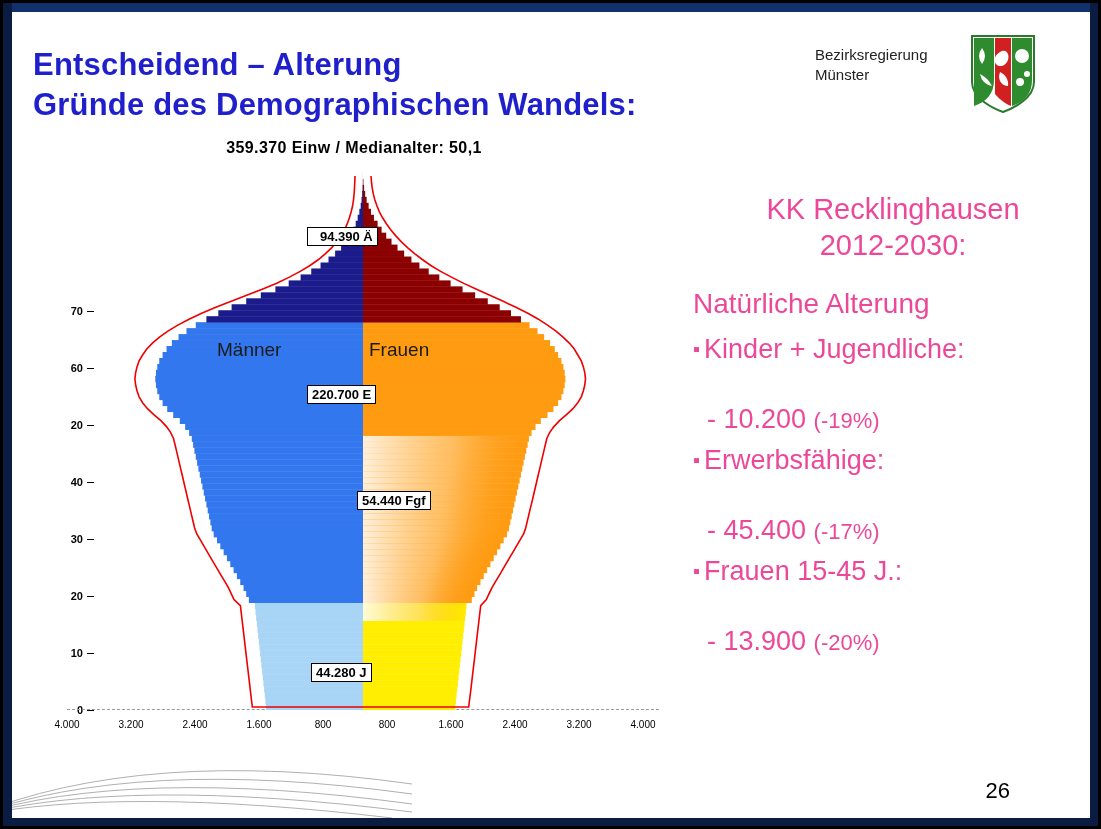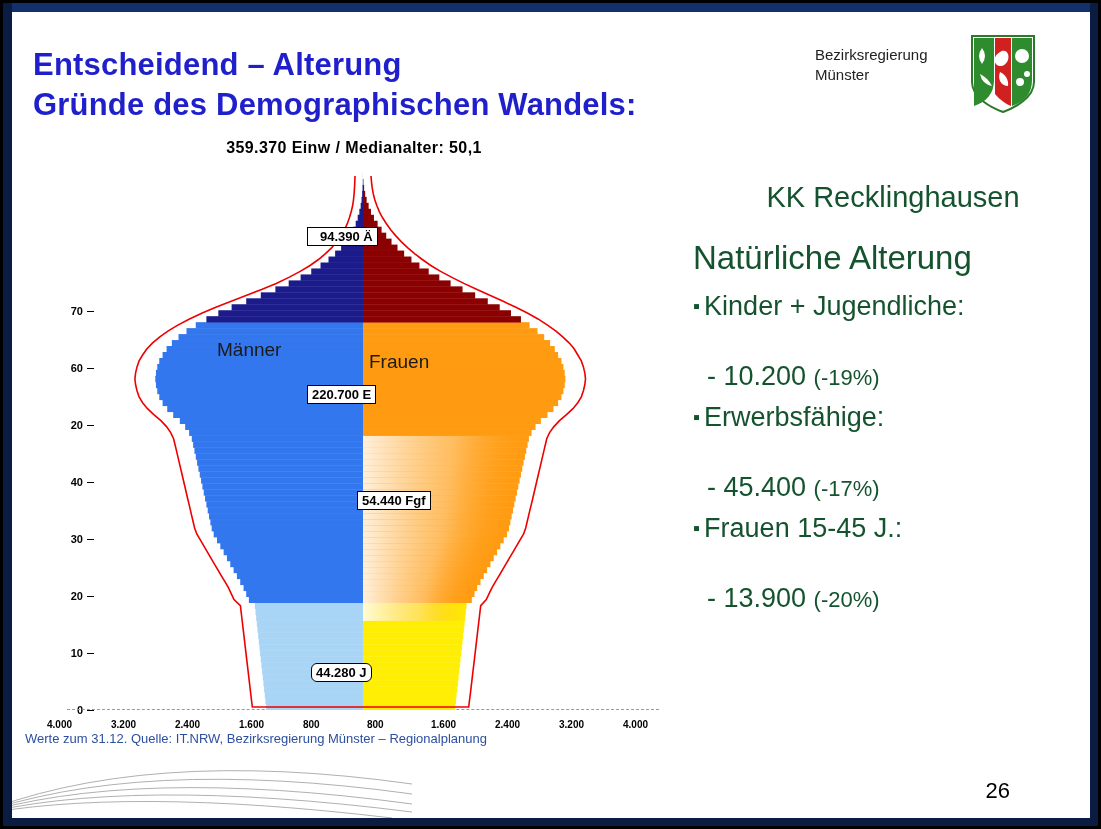--- a/index.html
+++ b/index.html
@@ -109,23 +109,23 @@
     position: absolute;
     font-size: 11px;
     font-weight: bold;
     color: #000;
     text-align: right;
     width: 26px;
   }
   .x-axis-label {
     position: absolute;
     font-size: 10px;
-    font-weight: bold;
+    font-weight: normal;
     color: #000;
-    text-align: left;
+    text-align: center;
     width: 40px;
     top: 546px;
   }
   .tick-mark {
     position: absolute;
     width: 7px;
     height: 1px;
     background: #000;
   }
   .baseline {
@@ -165,32 +165,32 @@
     left: 22px;
     top: 728px;
     font-size: 13px;
     color: #2c4fa0;
   }
 
   
   .right-col {
     position: absolute;
     left: 690px;
-    top: 176px;
+    top: 188px;
     width: 400px;
-    color: #14532d;
+    color: #ec4899;
   }
   .rc-head {
     font-size: 29px;
     text-align: center;
     line-height: 1.25;
     margin-bottom: 16px;
   }
   .rc-sub {
-    font-size: 33px;
+    font-size: 28px;
     margin-bottom: 14px;
     margin-top: 24px;
   }
   .rc-item {
     margin-bottom: 10px;
   }
   .rc-item .lead {
     font-size: 27px;
     white-space: nowrap;
   }
@@ -519,35 +519,35 @@
             <rect x="296" y="23.866666666666674" width="3.65" height="6.366666666666667" fill="#8b0000"></rect>
             <rect x="296" y="17.899999999999977" width="2.19" height="6.366666666666667" fill="#8b0000"></rect>
             <rect x="296" y="11.93333333333328" width="1.1281818181818182" height="6.366666666666667" fill="#8b0000"></rect>
             <rect x="296" y="5.966666666666697" width="0.46454545454545454" height="6.366666666666667" fill="#8b0000"></rect>
             <rect x="296" y="0" width="0" height="6.366666666666667" fill="#8b0000"></rect>
           </g>
         <polyline id="outline-curve" fill="none" stroke="#ee0000" stroke-width="1.6" points="288.0,3.0 287.8,9.0 287.5,14.9 287.1,20.9 286.5,26.8 285.6,32.8 284.2,38.8 282.4,44.8 280.3,50.7 277.5,56.7 274.0,62.6 269.7,68.6 264.8,74.6 258.5,80.6 251.5,86.5 243.0,92.5 233.2,98.4 221.9,104.4 209.2,110.4 195.2,116.3 179.7,122.3 164.2,128.3 148.8,134.3 134.7,140.2 122.0,146.2 110.8,152.1 100.9,158.1 92.5,164.1 85.4,170.1 79.8,176.0 75.6,182.0 72.1,187.9 70.0,193.9 68.6,199.9 67.9,205.8 68.6,211.8 70.0,217.8 72.1,223.8 75.6,229.7 80.5,235.7 86.8,241.6 93.9,247.6 99.5,253.6 103.7,259.6 106.5,265.5 108.0,271.5 109.4,277.4 110.8,283.4 112.2,289.4 113.6,295.4 115.0,301.3 116.4,307.3 117.8,313.3 119.2,319.2 120.6,325.2 122.0,331.1 123.4,337.1 124.8,343.1 126.2,349.0 127.6,355.0 129.8,361.0 133.3,366.9 136.8,372.9 140.3,378.9 143.8,384.9 147.3,390.8 150.9,396.8 154.4,402.8 157.9,408.7 161.4,414.7 164.2,420.6 167.0,426.6 173.4,432.6 174.1,438.6 174.8,444.5 175.5,450.5 176.2,456.4 176.9,462.4 177.6,468.4 178.3,474.4 179.0,480.3 179.7,486.3 180.4,492.3 181.1,498.2 181.8,504.2 182.5,510.1 183.2,516.1 183.9,522.1 184.6,528.0 185.3,534.0 401.7,534.0 402.4,528.0 403.2,522.1 403.9,516.1 404.6,510.1 405.3,504.2 406.0,498.2 406.7,492.3 407.4,486.3 408.1,480.3 408.8,474.4 409.5,468.4 410.2,462.4 410.9,456.4 411.6,450.5 412.3,444.5 413.0,438.6 413.7,432.6 419.3,426.6 422.1,420.6 425.0,414.7 428.5,408.7 432.0,402.8 435.5,396.8 439.0,390.8 442.5,384.9 446.1,378.9 449.6,372.9 453.1,366.9 456.6,361.0 458.7,355.0 460.1,349.0 461.5,343.1 462.9,337.1 464.4,331.1 465.8,325.2 467.2,319.2 468.6,313.3 470.0,307.3 471.4,301.3 472.8,295.4 474.2,289.4 475.6,283.4 477.0,277.4 478.4,271.5 479.8,265.5 482.6,259.6 486.9,253.6 492.5,247.6 499.5,241.6 505.9,235.7 510.8,229.7 514.3,223.8 516.4,217.8 517.8,211.8 518.5,205.8 517.8,199.9 516.4,193.9 514.3,187.9 510.8,182.0 507.3,176.0 502.3,170.1 496.0,164.1 489.0,158.1 480.5,152.1 471.4,146.2 460.8,140.2 448.9,134.3 436.2,128.3 422.8,122.3 409.5,116.3 396.8,110.4 384.9,104.4 373.6,98.4 363.8,92.5 355.3,86.5 347.6,80.6 340.5,74.6 334.2,68.6 328.6,62.6 323.7,56.7 319.4,50.7 315.6,44.8 312.4,38.8 309.9,32.8 307.8,26.8 306.3,20.9 305.2,14.9 304.5,9.0 304.0,3.0"></polyline>
       </svg>
 
       <div class="gender-label" style="left:178px; top:166px;">Männer</div>
-      <div class="gender-label" style="left:330px; top:166px;margin-top:12px;">Frauen</div>
+      <div class="gender-label" style="left:330px; top:166px;">Frauen</div>
 
       <div class="callout" style="left:268px; top:54px;padding-left:12px;">94.390 Ä</div>
       <div class="callout" style="left:268px; top:212px;">220.700 E</div>
       <div class="callout" style="left:318px; top:318px;">54.440 Fgf</div>
-      <div class="callout" style="left:272px; top:490px;border-radius:6px;">44.280 J</div>
+      <div class="callout" style="left:272px; top:490px;">44.280 J</div>
 
     </div>
   </div>
 
-  <div class="source-note">Werte zum 31.12. Quelle: IT.NRW, Bezirksregierung Münster – Regionalplanung</div>
 
   <div class="right-col">
     <div class="rc-head">
       <div>KK Recklinghausen</div>
+      <div>2012-2030:</div>
     </div>
     <div class="rc-sub">Natürliche Alterung</div>
 
     <div class="rc-item">
       <div class="lead">
         <span class="bullet">▪</span><span>Kinder + Jugendliche:</span>
       </div>
       <div class="detail">
         <span>- 10.200</span>
         <span class="pct">(-19%)</span>

